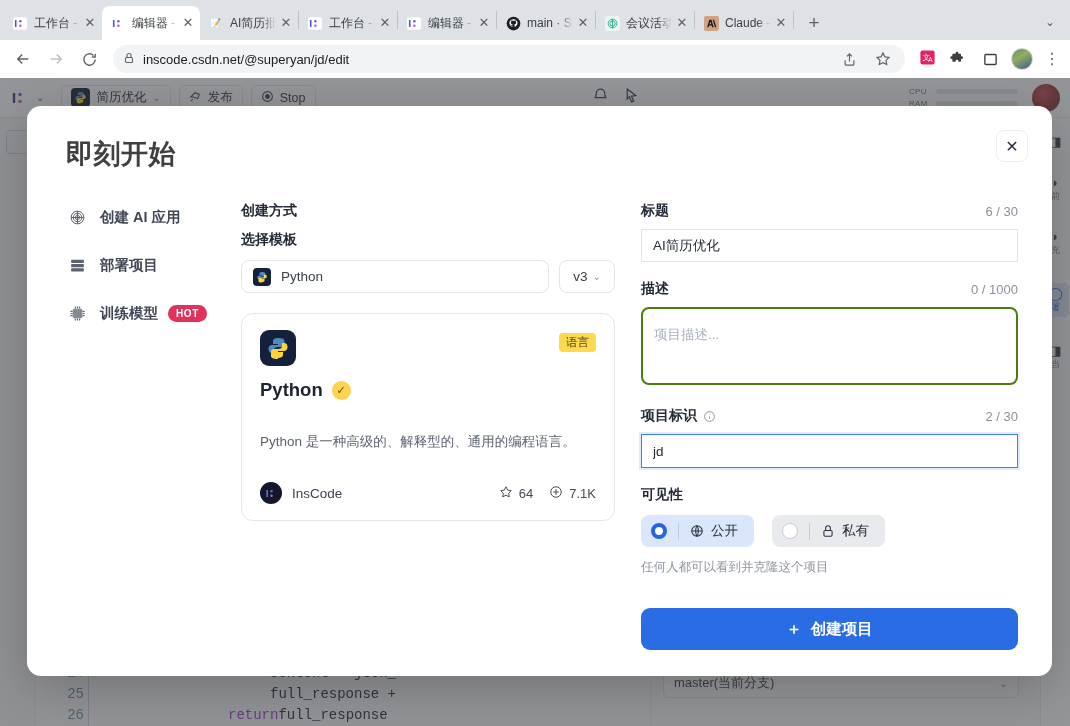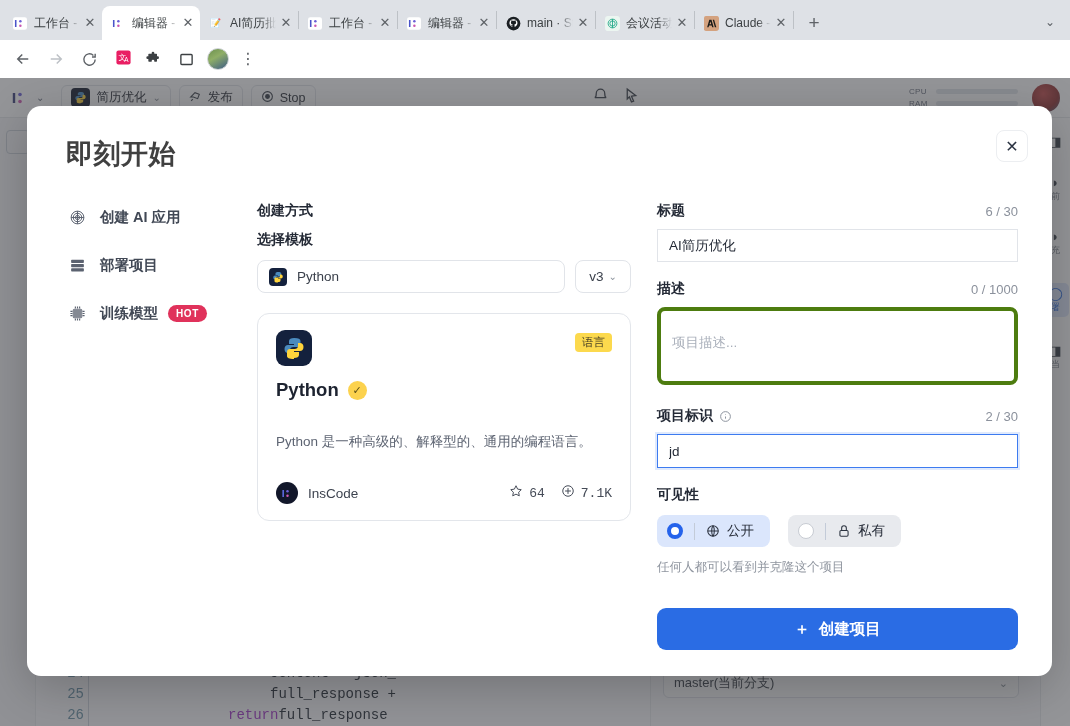--- a/index.html
+++ b/index.html
@@ -200,21 +200,21 @@
     color: #5b6270;
   }
   .side-item.active .side-ico { color: #3370ec; }
   .hot-badge {
     margin-left: 10px; background: #e0325b; color: #fff;
     font-size: 10px; font-weight: bold; letter-spacing: .6px;
     border-radius: 10px; padding: 3px 8px 3px 8px; line-height: 11px;
   }
 
   
-  #modal-mid { width: 392px; flex: 0 0 392px; padding-right: 18px; margin-left: 16px; }
+  #modal-mid { width: 392px; flex: 0 0 392px; padding-right: 18px; }
   .field-label {
     font-size: 14px; font-weight: bold; color: #242a36;
     margin-bottom: 11px; display: flex; align-items: center;
   }
   .seg-row { display: flex; gap: 18px; margin-bottom: 23px; }
   .seg {
     height: 32px; display: flex; align-items: center;
     border-radius: 8px; padding: 0 16px 0 10px;
     font-size: 13.5px; color: #272d39;
   }
@@ -272,38 +272,38 @@
     position: absolute; left: 18px; right: 18px; bottom: 16px;
     display: flex; align-items: center;
   }
   #tpl-owner-ico {
     width: 22px; height: 22px; border-radius: 50%; background: #12172a;
     margin-right: 10px; display: flex; align-items: center; justify-content: center;
   }
   #tpl-owner { font-size: 13.5px; color: #3d434f; }
   #tpl-stats { margin-left: auto; display: flex; align-items: center; gap: 16px;
     font-size: 13px; color: #454b57; }
-  .stat { display: flex; align-items: center; gap: 6px; font-family: Liberation Mono, monospace; }
+  .stat { display: flex; align-items: center; gap: 6px; }
 
   
   #modal-right { flex: 1 1 auto; padding-left: 8px; }
   .label-row {
     display: flex; align-items: center; margin-bottom: 9px;
   }
   .label-row .field-label { margin-bottom: 0; }
   .counter { margin-left: auto; font-size: 13px; color: #8b919c; }
   .text-input {
     width: 100%; height: 33px; border: 1px solid #e1e4e9; border-radius: 0;
     padding: 0 11px; font-size: 13.5px; color: #232935; background: #fff;
     font-family: inherit; outline: none;
   }
   .text-input::placeholder { color: #a9afba; }
   #desc-area {
-    width: 100%; height: 78px; border: 4px solid #4d7c0f; border-radius: 8px;
-    padding: 23px 11px; font-size: 13.5px; color: #232935; background: #fff;
+    width: 100%; height: 78px; border: 2px solid #4d7c0f; border-radius: 8px;
+    padding: 17px 11px; font-size: 13.5px; color: #232935; background: #fff;
     font-family: inherit; resize: none; outline: none;
   }
   #desc-area::placeholder { color: #a9afba; }
   #slug-input {
     border: 1px solid #3d7bf0; box-shadow: 0 0 0 2px rgba(61,123,240,.16);
     height: 34px; caret-color: #1a1f2b;
   }
   .section-gap { margin-top: 18px; }
   #vis-hint { font-size: 12.5px; color: #8f959f; margin-top: 12px; }
   #create-btn {
@@ -708,20 +708,42 @@
           <path d="M5 12h14M13 6l6 6-6 6"></path>
         </svg>
     </div>
     <div class="nav-btn">
       <svg width="17" height="17" viewBox="0 0 24 24" fill="none" stroke="currentColor" stroke-width="2">
           <path d="M20 12a8 8 0 11-2.5-5.8"></path>
           <path d="M20 4v4.5h-4.5"></path>
         </svg>
     </div>
 
+    <div id="omnibox">
+      <span>
+        <svg width="12" height="12" viewBox="0 0 24 24" fill="none" stroke="#5f6368" stroke-width="2.1">
+            <rect x="5" y="11" width="14" height="10" rx="2"></rect>
+            <path d="M8 11V7a4 4 0 018 0v4"></path>
+          </svg>
+      </span>
+      <span id="omnibox-url">inscode.csdn.net/@superyan/jd/edit</span>
+      <span id="omnibox-right">
+        <span class="tb-icon">
+          <svg width="15" height="15" viewBox="0 0 24 24" fill="none" stroke="currentColor" stroke-width="1.9">
+              <path d="M12 3v12M8 7l4-4 4 4"></path>
+              <path d="M5 13v6a2 2 0 002 2h10a2 2 0 002-2v-6"></path>
+            </svg>
+        </span>
+        <span class="tb-icon">
+          <svg width="16" height="16" viewBox="0 0 24 24" fill="none" stroke="currentColor" stroke-width="1.8">
+              <path d="M12 3l2.8 5.8 6.2.9-4.5 4.4 1.1 6.2L12 17.4 6.4 20.3l1.1-6.2L3 9.7l6.2-.9z"></path>
+            </svg>
+        </span>
+      </span>
+    </div>
 
     <div id="ext-icons">
       <span>
         <svg width="17" height="17" viewBox="0 0 24 24">
             <rect x="2" y="2" width="20" height="20" rx="3" fill="#e91e63"></rect>
             <text x="5" y="16" font-size="11" fill="#fff" font-family="sans-serif">文</text>
             <text x="13" y="18" font-size="9" fill="#fff" font-family="sans-serif">A</text>
           </svg>
       </span>
       <span class="tb-icon">

